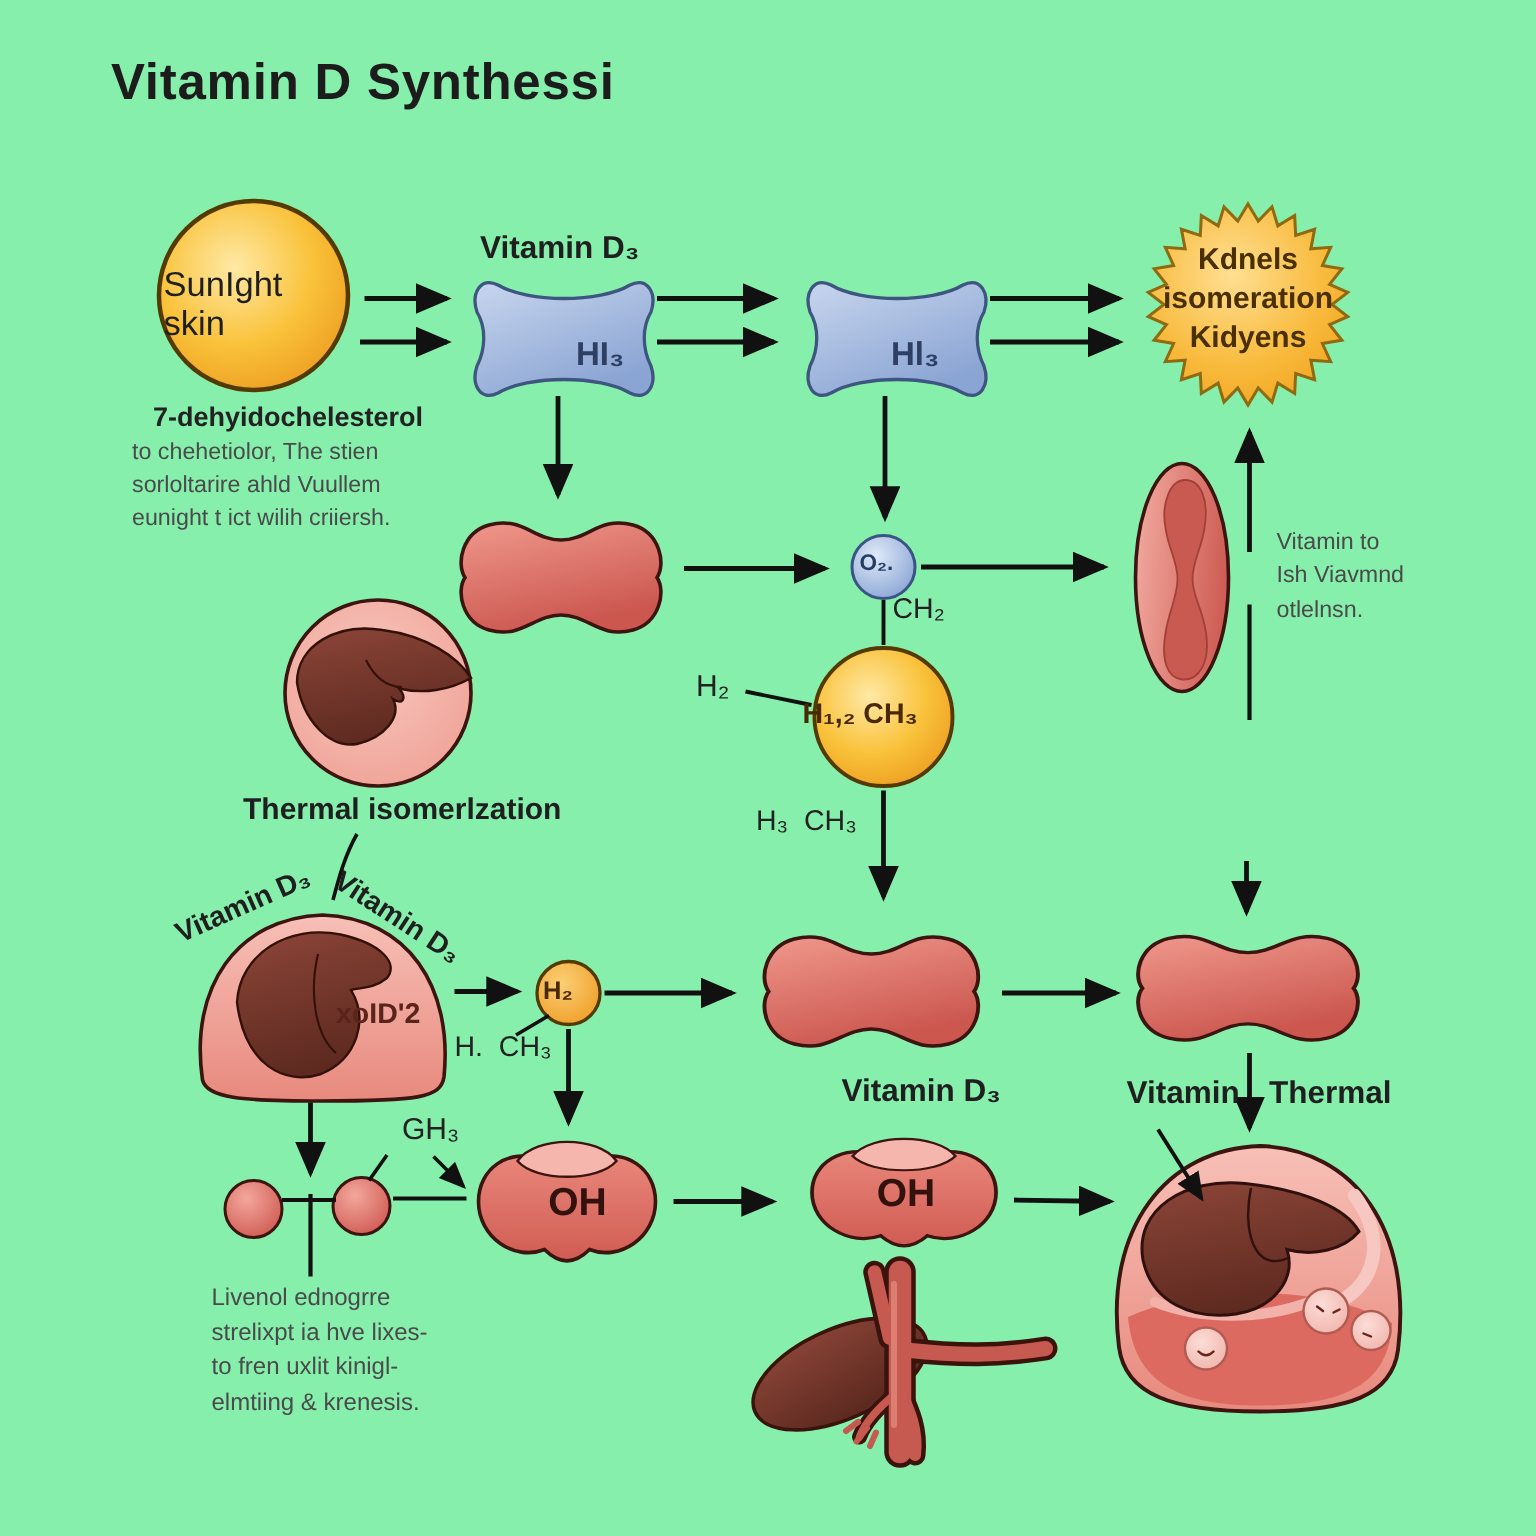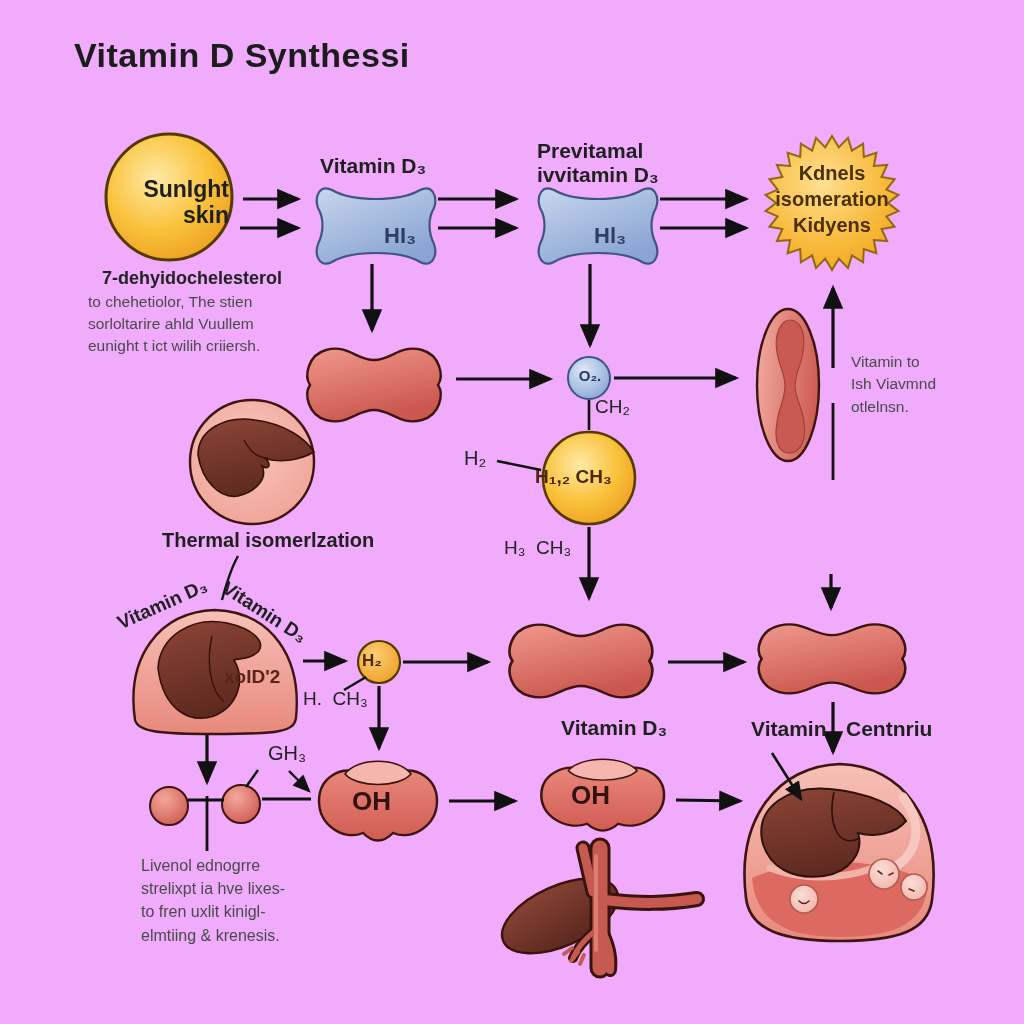--- a/index.html
+++ b/index.html
@@ -1,31 +1,31 @@
 <!DOCTYPE html>
 <html><head>
 <meta charset="utf-8">
 <style>
   html,body{margin:0;padding:0;background:#ffffff;}
-  #canvas{position:relative;width:1024px;height:1024px;background:#f0abfc;overflow:hidden;
+  #canvas{position:relative;width:1024px;height:1024px;background:#86efac;overflow:hidden;
           font-family:"Liberation Sans","DejaVu Sans",sans-serif;color:#1d1d1d;}
   #shapes{position:absolute;left:0;top:0;width:1024px;height:1024px;}
   .txt{position:absolute;white-space:nowrap;}
   .pre{white-space:pre;}
   .title{font-size:34px;font-weight:800;letter-spacing:.5px;color:#1c1c1c;}
   .lbl{font-weight:700;font-size:21px;color:#1f1f1f;line-height:1.12;}
   .lbl-sm{font-weight:700;font-size:20px;color:#1f1f1f;margin-left:11px;}
   .para{font-size:15.5px;color:#4a4a4a;line-height:1.4;font-weight:400;}
   .para b{color:#222;font-size:18px;margin-left:14px;}
   .chem{font-size:19px;color:#222;font-weight:500;}
   .inner-blue{font-size:22px;color:#2f3f63;font-weight:600;margin-top:12px;}
-  .sun-text{font-weight:700;font-size:23px;color:#1f1f1f;text-align:right;line-height:1.15;}
+  .sun-text{font-weight:400;font-size:23px;color:#1f1f1f;text-align:left;line-height:1.15;}
   .star-text{font-weight:700;font-size:20px;color:#4a3000;text-align:center;line-height:1.3;}
   .circle-text{font-weight:700;color:#4a2800;text-align:left;}
-  .oh{font-size:26px;font-weight:600;color:#33120e;}
+  .oh{font-size:26px;font-weight:600;color:#33120e;text-align:center;}
   .rot{font-weight:700;font-size:19px;color:#1f1f1f;transform-origin:left top;}
 </style>
 </head>
 <body>
 
 <div id="canvas">
 
 <svg id="shapes" viewBox="0 0 1024 1024">
   <defs>
     <marker id="ah" markerWidth="10" markerHeight="9" refX="6.5" refY="3.2" orient="auto" markerUnits="strokeWidth">
@@ -220,40 +220,36 @@
 <div class="txt title" style="left:74px;top:36px">Vitamin D Synthessi</div>
 
 <div class="txt sun-text" style="left:109px;top:176px;width:120px">
   <div>SunIght</div>
   <div>skin</div>
 </div>
 
 <div class="txt lbl" style="left:320px;top:154px">Vitamin D₃</div>
 <div class="txt inner-blue" style="left:384px;top:211px">HI₃</div>
 
-<div class="txt lbl" style="left:537px;top:139px">
-  <div>Previtamal</div>
-  <div>ivvitamin D₃</div>
-</div>
 <div class="txt inner-blue" style="left:594px;top:211px">Hl₃</div>
 
 <div class="txt star-text" style="left:747px;top:160px;width:170px">
   <div>Kdnels</div>
   <div>isomeration</div>
   <div>Kidyens</div>
 </div>
 
 <div class="txt para" style="left:88px;top:266px">
   <b>7-dehyidochelesterol</b><br>
   <span>to chehetiolor, The stien</span><br>
   <span>sorloltarire ahld Vuullem</span><br>
   <span>eunight t ict wilih criiersh.</span>
 </div>
 
-<div class="txt" style="left:573px;top:367px;width:34px;text-align:center;font-size:15px;font-weight:700;color:#243c66">O₂.</div>
+<div class="txt" style="left:573px;top:367px;width:34px;text-align:left;font-size:15px;font-weight:700;color:#243c66">O₂.</div>
 <div class="txt chem" style="left:595px;top:396px">CH₂</div>
 <div class="txt chem" style="left:464px;top:447px;font-size:20px">H₂</div>
 <div class="txt circle-text" style="left:535px;top:466px;width:108px;font-size:19px">H₁,₂ CH₃</div>
 <div class="txt chem pre" style="left:504px;top:537px">H₃  CH₃</div>
 
 <div class="txt para" style="left:851px;top:351px;line-height:1.45">
   <span>Vitamin to</span><br>
   <span>Ish Viavmnd</span><br>
   <span>otlelnsn.</span>
 </div>
@@ -263,21 +259,21 @@
 
 <div class="txt rot" style="left:114px;top:614px;transform:rotate(-24deg)">Vitamin D₃</div>
 <div class="txt rot" style="left:230px;top:577px;transform:rotate(33deg)">Vitamin D₃</div>
 
 <div class="txt" style="left:224px;top:666px;font-size:19px;font-weight:600;color:#5a241c">xoID'2</div>
 <div class="txt circle-text" style="left:362px;top:651px;width:34px;font-size:17px">H₂</div>
 <div class="txt chem pre" style="left:303px;top:688px">H.  CH₃</div>
 
 <div class="txt lbl" style="left:561px;top:716px">Vitamin D₃</div>
 <div class="txt lbl" style="left:751px;top:717px">Vitamin</div>
-<div class="txt lbl" style="left:846px;top:717px">Centnriu</div>
+<div class="txt lbl" style="left:846px;top:717px">Thermal</div>
 
 <div class="txt chem" style="left:268px;top:742px;font-size:20px">GH₃</div>
 <div class="txt oh" style="left:352px;top:786px;width:66px">OH</div>
 <div class="txt oh" style="left:571px;top:780px;width:66px">OH</div>
 
 <div class="txt para" style="left:141px;top:854px;font-size:16px;line-height:1.45">
   <span>Livenol ednogrre</span><br>
   <span>strelixpt ia hve lixes-</span><br>
   <span>to fren uxlit kinigl-</span><br>
   <span>elmtiing &amp; krenesis.</span>

